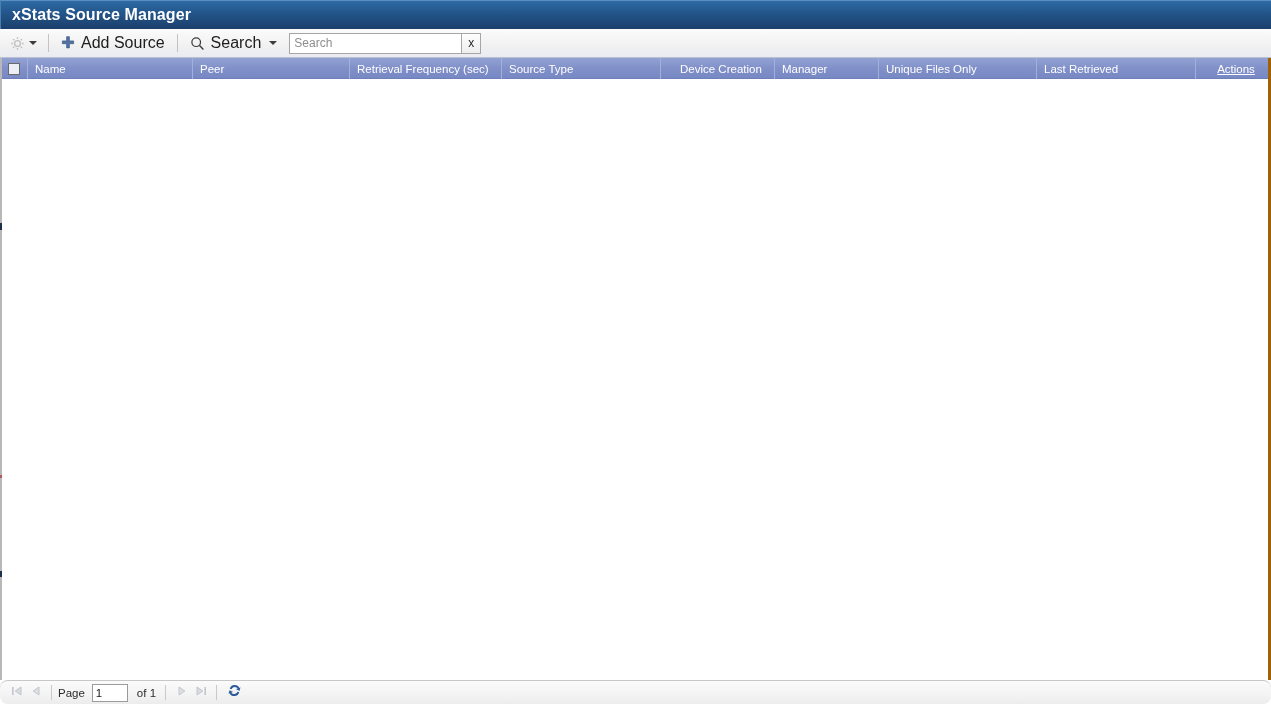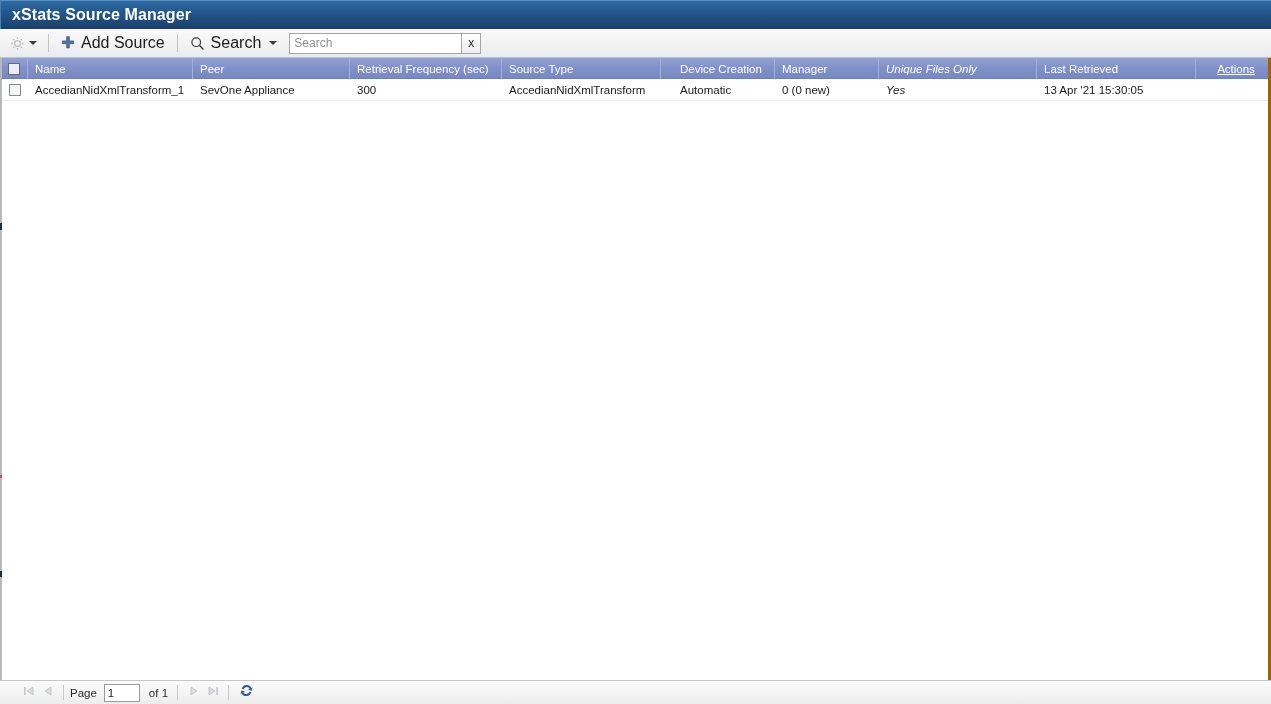--- a/index.html
+++ b/index.html
@@ -208,36 +208,37 @@
   .dcell.center { justify-content: center; padding-left: 0; }
 
   
   .c-check { width: 27px; flex: 0 0 27px; }
   .c-name  { width: 165px; flex: 0 0 165px; }
   .c-peer  { width: 157px; flex: 0 0 157px; }
   .c-freq  { width: 152px; flex: 0 0 152px; }
   .c-stype { width: 159px; flex: 0 0 159px; }
   .c-dcre  { width: 102px; flex: 0 0 102px; margin-left: 12px; }
   .c-dev   { width: 104px; flex: 0 0 104px; }
-  .c-uniq  { width: 158px; flex: 0 0 158px; font-style: italic; }
+  .c-uniq  { width: 158px; flex: 0 0 158px; }
   .c-last  { width: 159px; flex: 0 0 159px; }
   .c-act   { width: 80px;  flex: 0 0 80px; }
 
   
   .footer {
     position: absolute;
     left: 0;
     top: 680px;
     width: 1271px;
     height: 24px;
     background: linear-gradient(to bottom, #fbfbfb 0%, #f3f3f3 60%, #ececec 100%);
     border-top: 1px solid #c7c7c7;
     display: flex;
     align-items: center;
-    padding-left: 19px;
+    padding-left: 7px;
+    border-radius: 8px;
   }
   .pg-btn {
     width: 19px;
     height: 19px;
     display: flex;
     align-items: center;
     justify-content: center;
     cursor: default;
   }
   .pg-sep {
@@ -357,34 +358,20 @@
       <div class="hcell c-peer">Peer</div>
       <div class="hcell c-freq">Retrieval Frequency (sec)</div>
       <div class="hcell c-stype">Source Type</div>
       <div class="hcell c-dcre">Device Creation</div>
       <div class="hcell c-dev">Manager</div>
       <div class="hcell c-uniq">Unique Files Only</div>
       <div class="hcell c-last">Last Retrieved</div>
       <div class="hcell c-act center">Actions</div>
     </div>
 
-    <div class="grid-row">
-      <div class="dcell dcell-check c-check">
-        <span class="cbox"></span>
-      </div>
-      <div class="dcell c-name">AccedianNidXmlTransform_1</div>
-      <div class="dcell c-peer">SevOne Appliance</div>
-      <div class="dcell c-freq">300</div>
-      <div class="dcell c-stype">AccedianNidXmlTransform</div>
-      <div class="dcell c-dcre">Automatic</div>
-      <div class="dcell c-dev">0 (0 new)</div>
-      <div class="dcell c-uniq">Yes</div>
-      <div class="dcell c-last">13 Apr '21 15:30:05</div>
-      <div class="dcell c-act center"></div>
-    </div>
 
   </div>
 
   <div class="footer">
 
     <div class="pg-btn">
       <span>
         <svg viewBox="0 0 14 14" width="14" height="14" aria-hidden="true">
           <rect x="2" y="3" width="1.6" height="8" fill="#c2c6cc"></rect>
           <path d="M11 3v8L5.2 7z" fill="#d8dbe0" stroke="#c2c6cc" stroke-width="1"></path>

